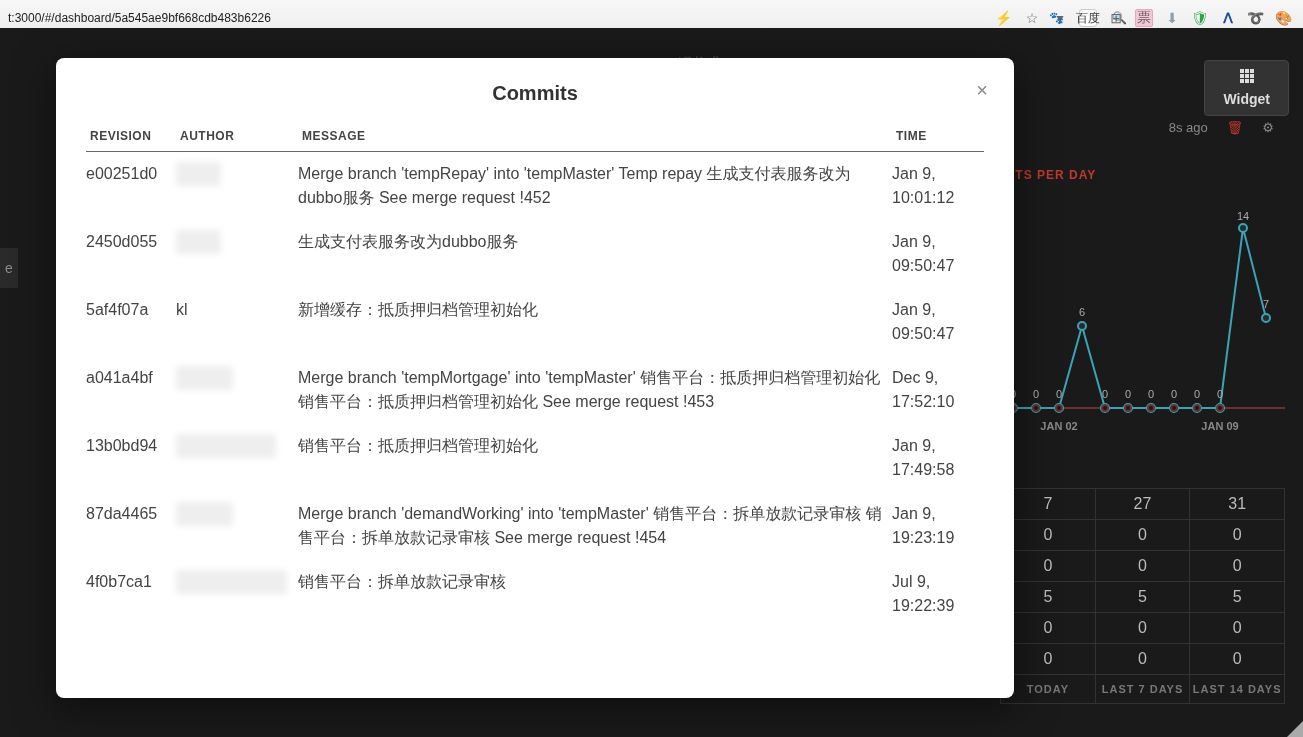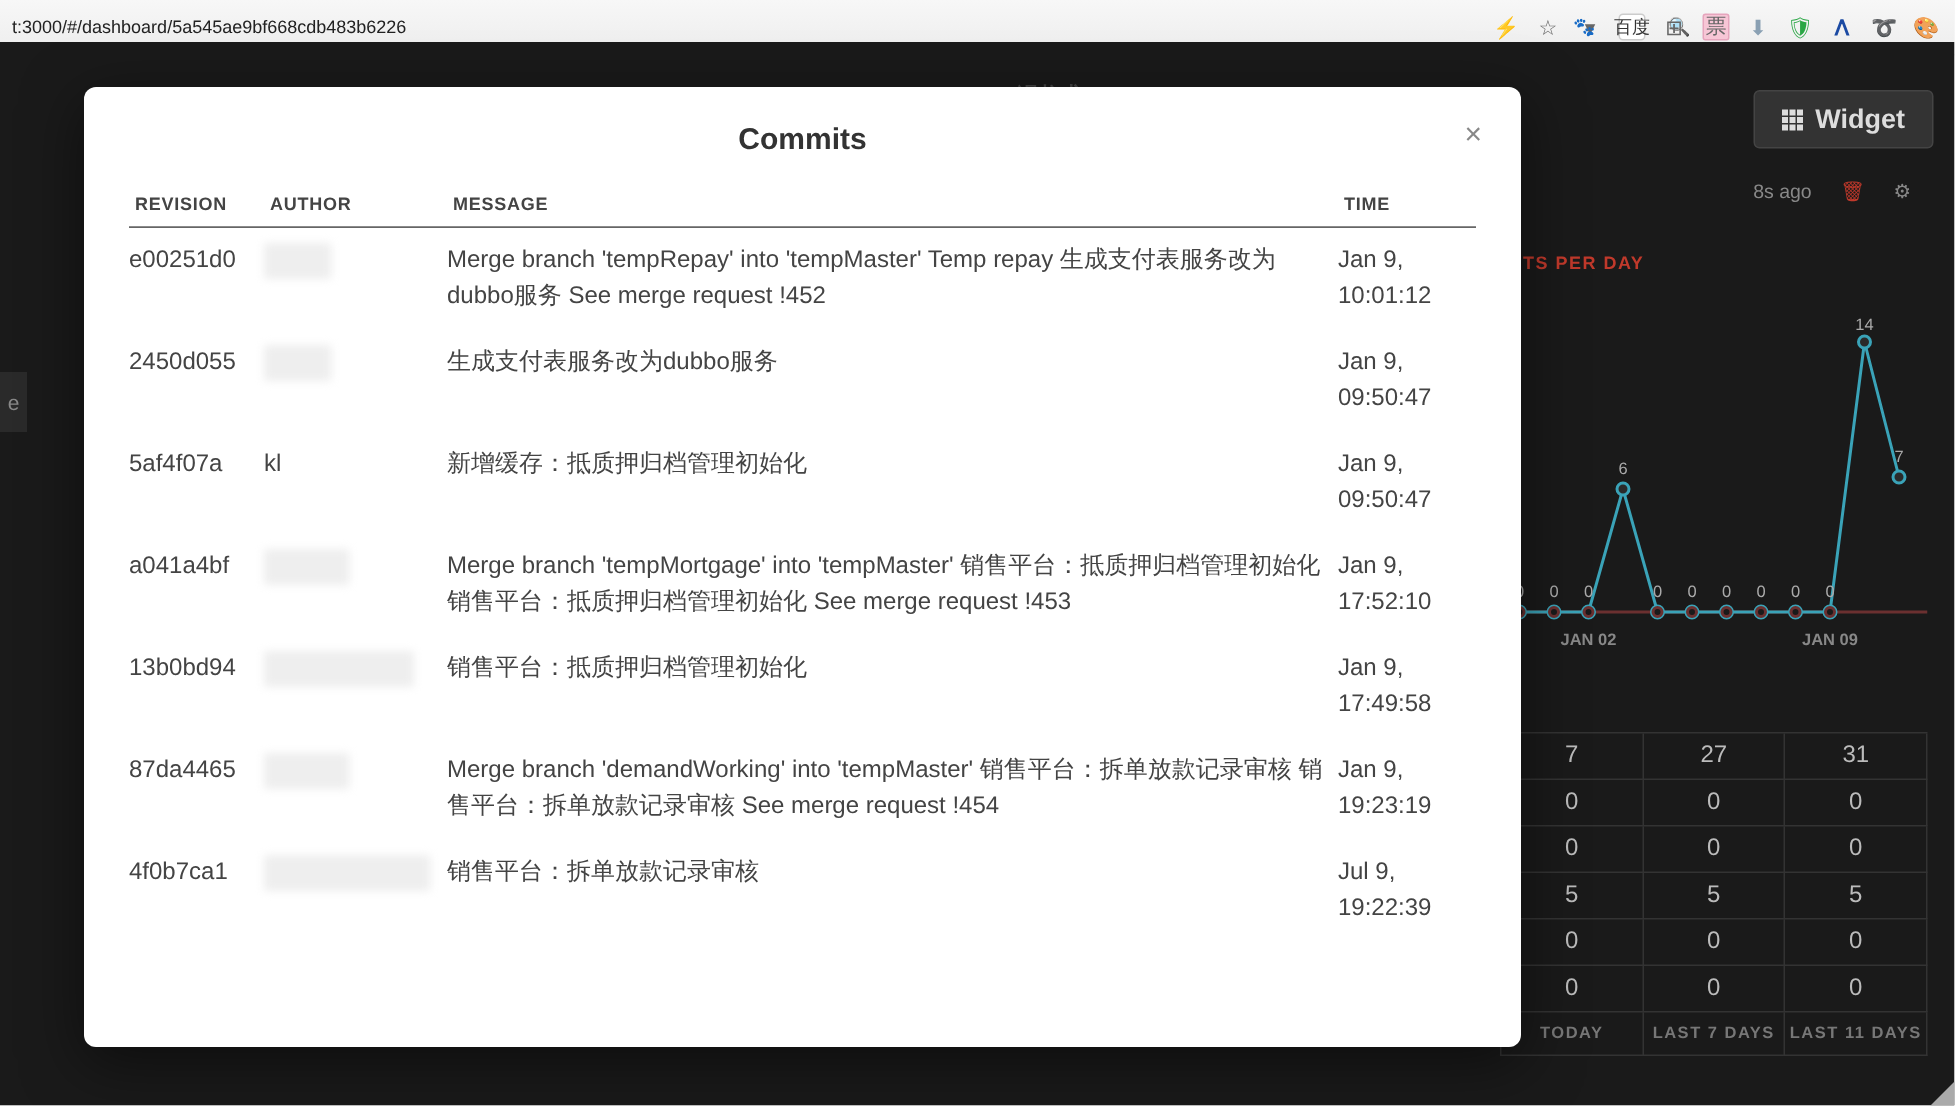--- a/index.html
+++ b/index.html
@@ -45,26 +45,27 @@
   font-size: 22px;
   color: #444;
 }
 
 .widget-btn {
   position: absolute;
   top: 32px; right: 14px;
   background: #333;
   border: 1px solid #444;
   color: #ddd;
-  font-size: 18px;
+  font-size: 14px;
   font-weight: 600;
   padding: 8px 18px;
   border-radius: 4px;
   display: flex; align-items: center; gap: 8px;
   cursor: pointer;
+  flex-direction: column;
 }
 .widget-btn .grid-icon { display:inline-block; width:14px; height:14px; background:
   linear-gradient(#ddd,#ddd) 0 0/4px 4px no-repeat,
   linear-gradient(#ddd,#ddd) 5px 0/4px 4px no-repeat,
   linear-gradient(#ddd,#ddd) 10px 0/4px 4px no-repeat,
   linear-gradient(#ddd,#ddd) 0 5px/4px 4px no-repeat,
   linear-gradient(#ddd,#ddd) 5px 5px/4px 4px no-repeat,
   linear-gradient(#ddd,#ddd) 10px 5px/4px 4px no-repeat,
   linear-gradient(#ddd,#ddd) 0 10px/4px 4px no-repeat,
   linear-gradient(#ddd,#ddd) 5px 10px/4px 4px no-repeat,
@@ -312,21 +313,21 @@
         </div>
         <div class="stats-row">
           <div class="stats-cell">0</div>
           <div class="stats-cell">0</div>
           <div class="stats-cell">0</div>
         </div>
       </div>
     <div class="stats-row stats-head">
       <div class="stats-cell">TODAY</div>
       <div class="stats-cell">LAST 7 DAYS</div>
-      <div class="stats-cell">LAST 11 DAYS</div>
+      <div class="stats-cell">LAST 14 DAYS</div>
     </div>
   </div>
 
   <div class="resize-corner"></div>
 </div>
 
 <div class="modal">
   <div class="modal-title">Commits</div>
   <span class="modal-close">×</span>
   <table class="commits-table">
@@ -360,21 +361,21 @@
         <tr>
           <td>5af4f07a</td>
           <td>kl</td>
           <td>新增缓存：抵质押归档管理初始化</td>
           <td>Jan 9, 09:50:47</td>
         </tr>
         <tr>
           <td>a041a4bf</td>
           <td><span class="redact">█████</span></td>
           <td>Merge branch 'tempMortgage' into 'tempMaster' 销售平台：抵质押归档管理初始化 销售平台：抵质押归档管理初始化 See merge request !453</td>
-          <td>Jan 9, 17:52:10</td>
+          <td>Dec 9, 17:52:10</td>
         </tr>
         <tr>
           <td>13b0bd94</td>
           <td><span class="redact">w███████u</span></td>
           <td>销售平台：抵质押归档管理初始化</td>
           <td>Jan 9, 17:49:58</td>
         </tr>
         <tr>
           <td>87da4465</td>
           <td><span class="redact">█████</span></td>

